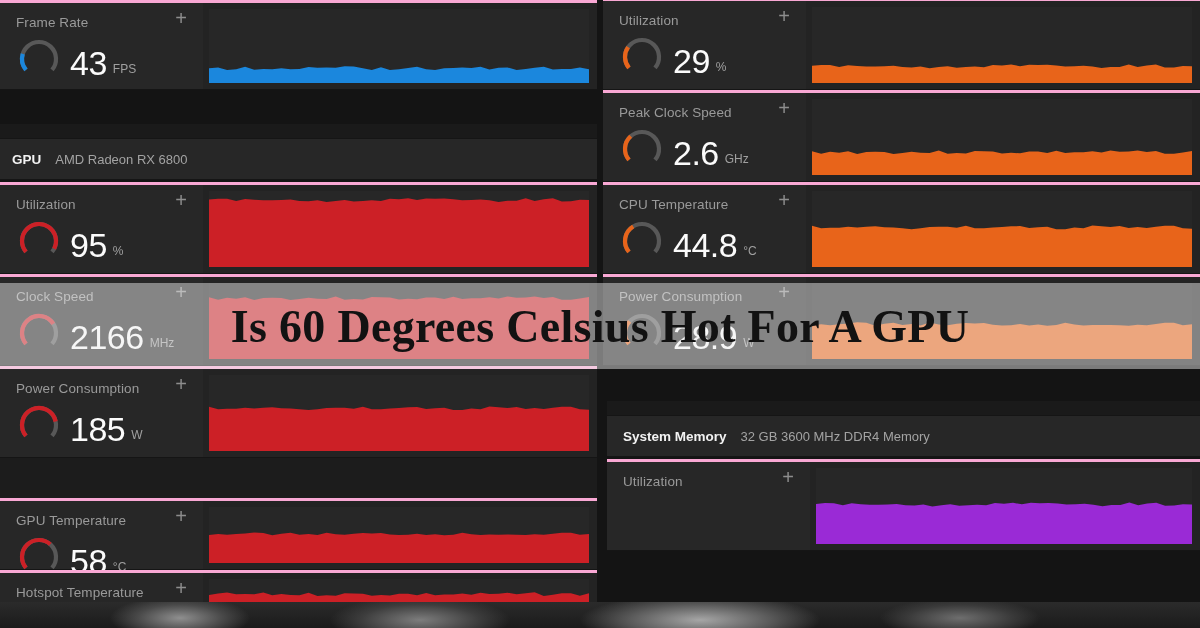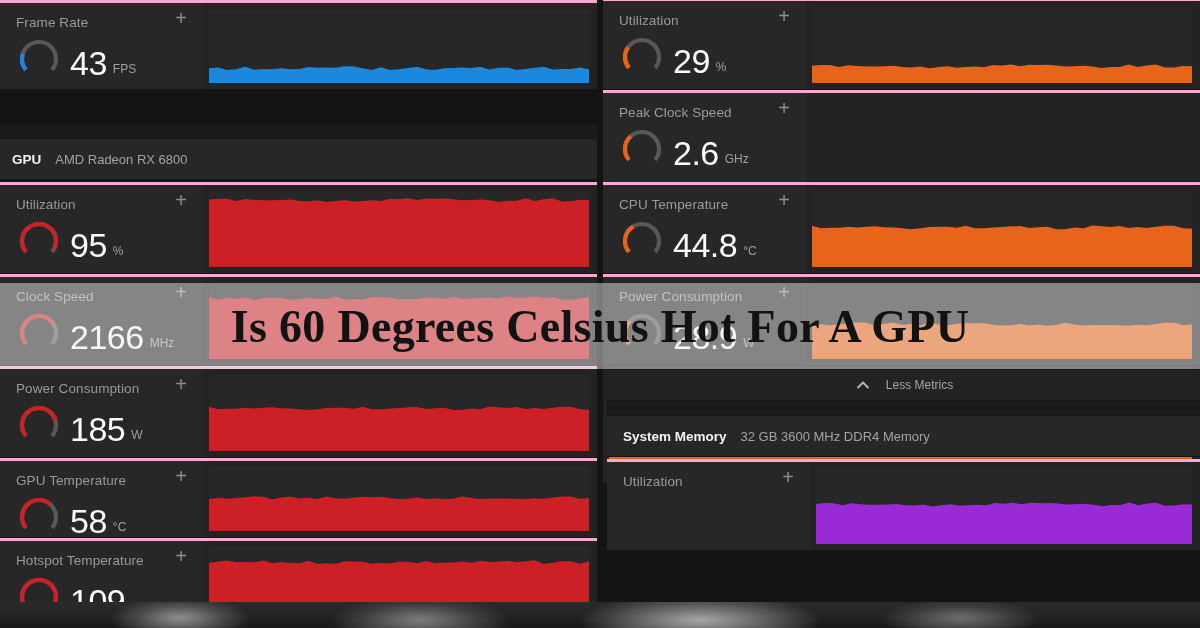--- a/index.html
+++ b/index.html
@@ -317,21 +317,21 @@
           </div>
           <div class="metric-right">
             <div class="graph">
               <svg viewBox="0 0 200 60" preserveAspectRatio="none">
     <rect x="0" y="0" width="200" height="60" fill="#272727"></rect>
     <path d="M 0 60 L 0.0 25.1 L 4.8 27.1 L 9.5 26.7 L 14.3 26.7 L 19.0 25.8 L 23.8 26.4 L 28.6 25.8 L 33.3 25.4 L 38.1 26.3 L 42.9 26.5 L 47.6 27.1 L 52.4 27.7 L 57.1 27.1 L 61.9 26.1 L 66.7 25.9 L 71.4 25.9 L 76.2 26.7 L 81.0 25.0 L 85.7 27.1 L 90.5 27.1 L 95.2 26.4 L 100.0 26.0 L 104.8 25.5 L 109.5 25.3 L 114.3 26.8 L 119.0 26.3 L 123.8 25.9 L 128.6 27.7 L 133.3 27.7 L 138.1 26.5 L 142.9 27.0 L 147.6 24.9 L 152.4 25.4 L 157.1 26.0 L 161.9 25.2 L 166.7 26.8 L 171.4 26.0 L 176.2 26.8 L 181.0 25.9 L 185.7 25.0 L 190.5 25.0 L 195.2 27.0 L 200.0 27.5 L 200 60 Z" fill="#cc2026"></path>
   </svg>
             </div>
           </div>
         </div>
-        <div class="metric-row" style="height: 80px;">
+        <div class="metric-row" style="height: 72px; margin-top: 40px;">
           <div class="metric-left">
             <div class="metric-title">GPU Temperature</div>
             <div class="plus-btn">+</div>
             <div class="readout">
               <div class="gauge">
                 <svg width="46" height="46" viewBox="0 0 46 46">
                   <path d="M 9.98 33.93 A 17 17 0 1 1 36.02 33.93" fill="none" stroke="#585858" stroke-width="4.2" stroke-linecap="butt"></path>
                   <path d="M 9.98 33.93 A 17 17 0 0 1 34.29 10.29" fill="none" stroke="#cc2026" stroke-width="4.2" stroke-linecap="butt"></path>
                 </svg>
               </div>
@@ -396,21 +396,21 @@
           </div>
           <div class="metric-right">
             <div class="graph">
               <svg viewBox="0 0 200 60" preserveAspectRatio="none">
     <rect x="0" y="0" width="200" height="60" fill="#272727"></rect>
     <path d="M 0 60 L 0.0 46.4 L 4.8 45.7 L 9.5 45.8 L 14.3 47.4 L 19.0 45.9 L 23.8 46.6 L 28.6 47.0 L 33.3 47.0 L 38.1 46.8 L 42.9 46.4 L 47.6 47.4 L 52.4 47.7 L 57.1 46.9 L 61.9 48.3 L 66.7 47.4 L 71.4 46.7 L 76.2 47.9 L 81.0 47.4 L 85.7 47.0 L 90.5 47.5 L 95.2 45.7 L 100.0 46.2 L 104.8 45.4 L 109.5 46.7 L 114.3 45.5 L 119.0 45.8 L 123.8 45.6 L 128.6 46.1 L 133.3 46.9 L 138.1 46.7 L 142.9 46.3 L 147.6 47.0 L 152.4 48.2 L 157.1 47.3 L 161.9 47.3 L 166.7 45.3 L 171.4 47.4 L 176.2 46.1 L 181.0 45.4 L 185.7 47.8 L 190.5 47.7 L 195.2 46.6 L 200.0 46.8 L 200 60 Z" fill="#e8641a"></path>
   </svg>
             </div>
           </div>
         </div>
-        <div class="metric-row" style="height: 92px; flex-direction: column;">
+        <div class="metric-row" style="height: 92px;">
           <div class="metric-left">
             <div class="metric-title">Peak Clock Speed</div>
             <div class="plus-btn">+</div>
             <div class="readout">
               <div class="gauge">
                 <svg width="46" height="46" viewBox="0 0 46 46">
                   <path d="M 9.98 33.93 A 17 17 0 1 1 36.02 33.93" fill="none" stroke="#585858" stroke-width="4.2" stroke-linecap="butt"></path>
                   <path d="M 9.98 33.93 A 17 17 0 0 1 11.71 10.29" fill="none" stroke="#e8641a" stroke-width="4.2" stroke-linecap="butt"></path>
                 </svg>
               </div>
@@ -470,30 +470,20 @@
             <div class="graph">
               <svg viewBox="0 0 200 60" preserveAspectRatio="none">
     <rect x="0" y="0" width="200" height="60" fill="#272727"></rect>
     <path d="M 0 60 L 0.0 33.6 L 4.8 32.5 L 9.5 33.3 L 14.3 32.6 L 19.0 32.0 L 23.8 31.0 L 28.6 31.4 L 33.3 33.8 L 38.1 32.2 L 42.9 31.3 L 47.6 33.2 L 52.4 32.4 L 57.1 33.5 L 61.9 31.2 L 66.7 32.8 L 71.4 33.3 L 76.2 32.2 L 81.0 31.5 L 85.7 31.9 L 90.5 31.5 L 95.2 33.0 L 100.0 33.6 L 104.8 33.3 L 109.5 32.3 L 114.3 33.6 L 119.0 32.8 L 123.8 33.8 L 128.6 33.2 L 133.3 31.3 L 138.1 32.7 L 142.9 33.6 L 147.6 33.1 L 152.4 33.2 L 157.1 33.1 L 161.9 33.3 L 166.7 33.7 L 171.4 32.9 L 176.2 33.3 L 181.0 32.3 L 185.7 31.3 L 190.5 31.3 L 195.2 33.4 L 200.0 32.6 L 200 60 Z" fill="#e8641a"></path>
   </svg>
             </div>
           </div>
         </div>
       </div>
 
-    <div class="col-inner" style="top:369px;height:32px;left:4px;right:0;">
-      <div class="expander">
-        <span class="chev">
-          <svg width="18" height="18" viewBox="0 0 18 18">
-            <path d="M4 11.5 L9 6.5 L14 11.5" fill="none" stroke="#b9b9b9" stroke-width="1.8" stroke-linecap="round" stroke-linejoin="round"></path>
-          </svg>
-        </span>
-        <span class="exp-label">Less Metrics</span>
-      </div>
-    </div>
 
     <div class="gap-strip" style="position:absolute;top:401px;left:4px;right:0;height:14px;"></div>
 
     <div class="col-inner" style="top:415px;height:42px;left:4px;right:0;">
       <div class="section-head" style="height:42px;">
         <span class="sec-label">System Memory</span>
         <span class="sec-desc">32 GB 3600 MHz DDR4 Memory</span>
       </div>
     </div>
 

